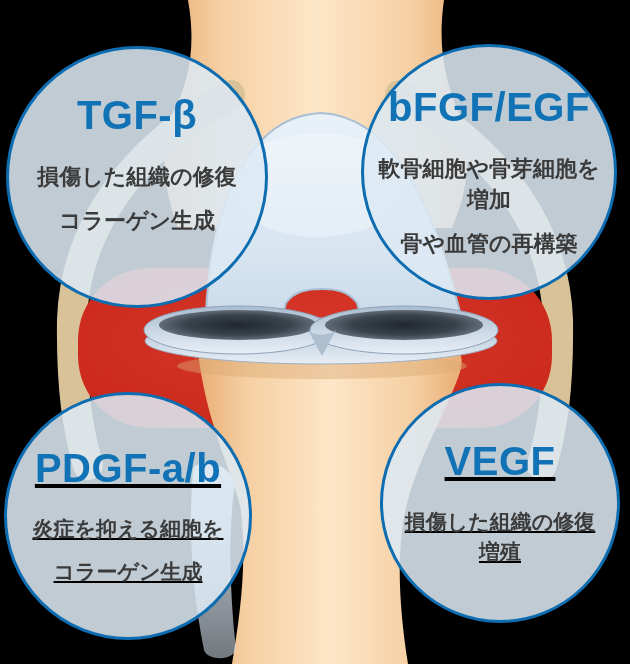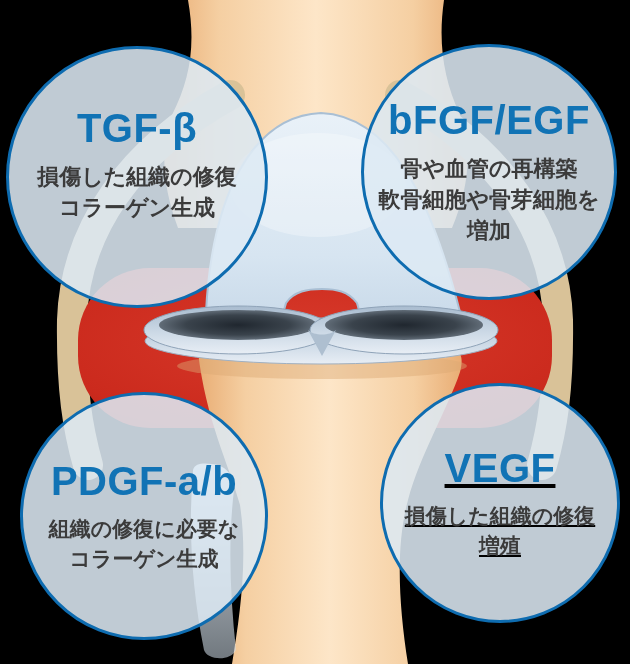--- a/index.html
+++ b/index.html
@@ -28,32 +28,32 @@
     text-align:center;
   }
   .circle .title{
     font-size:40px;
     font-weight:bold;
     color:#1173b5;
     letter-spacing:0.5px;
     margin-bottom:10px;
     white-space:nowrap;
   }
-  .circle .para{}
+  .circle .para{margin-top:13px;}
   .circle .para:first-of-type{margin-top:0;}
   .circle .line{
     font-size:22px;
     font-weight:bold;
     color:#3b3b3b;
     line-height:31px;
     white-space:nowrap;
   }
   .c-tgfb{left:6px;top:46px;width:262px;height:262px;padding-bottom:26px;}
   .c-bfgf{left:361px;top:44px;width:256px;height:256px;}
-  .c-pdgf{left:20px;top:392px;width:248px;height:248px;}
+  .c-pdgf{left:4px;top:392px;width:248px;height:248px;text-decoration:underline;}
   .c-vegf{left:380px;top:383px;width:240px;height:240px;text-decoration:underline;}
   .c-pdgf .line,.c-vegf .line{font-size:21px;line-height:30px;}
 </style>
 </head>
 <body>
 
 <div class="stage">
 
   <svg class="knee-svg" width="630" height="664" viewBox="0 0 630 664">
     <defs>
@@ -129,32 +129,32 @@
       <div class="line">損傷した組織の修復</div>
     </div>
     <div class="para">
       <div class="line">コラーゲン生成</div>
     </div>
   </div>
 
   <div class="circle c-bfgf">
     <div class="title">bFGF/EGF</div>
     <div class="para">
-      <div class="line">骨や血管の再構築</div>
+      <div class="line">軟骨細胞や骨芽細胞を</div>
+      <div class="line">増加</div>
     </div>
     <div class="para">
-      <div class="line">軟骨細胞や骨芽細胞を</div>
-      <div class="line">増加</div>
+      <div class="line">骨や血管の再構築</div>
     </div>
   </div>
 
   <div class="circle c-pdgf">
     <div class="title">PDGF-a/b</div>
     <div class="para">
-      <div class="line">組織の修復に必要な</div>
+      <div class="line">炎症を抑える細胞を</div>
     </div>
     <div class="para">
       <div class="line">コラーゲン生成</div>
     </div>
   </div>
 
   <div class="circle c-vegf">
     <div class="title">VEGF</div>
     <div class="para">
       <div class="line">損傷した組織の修復</div>

